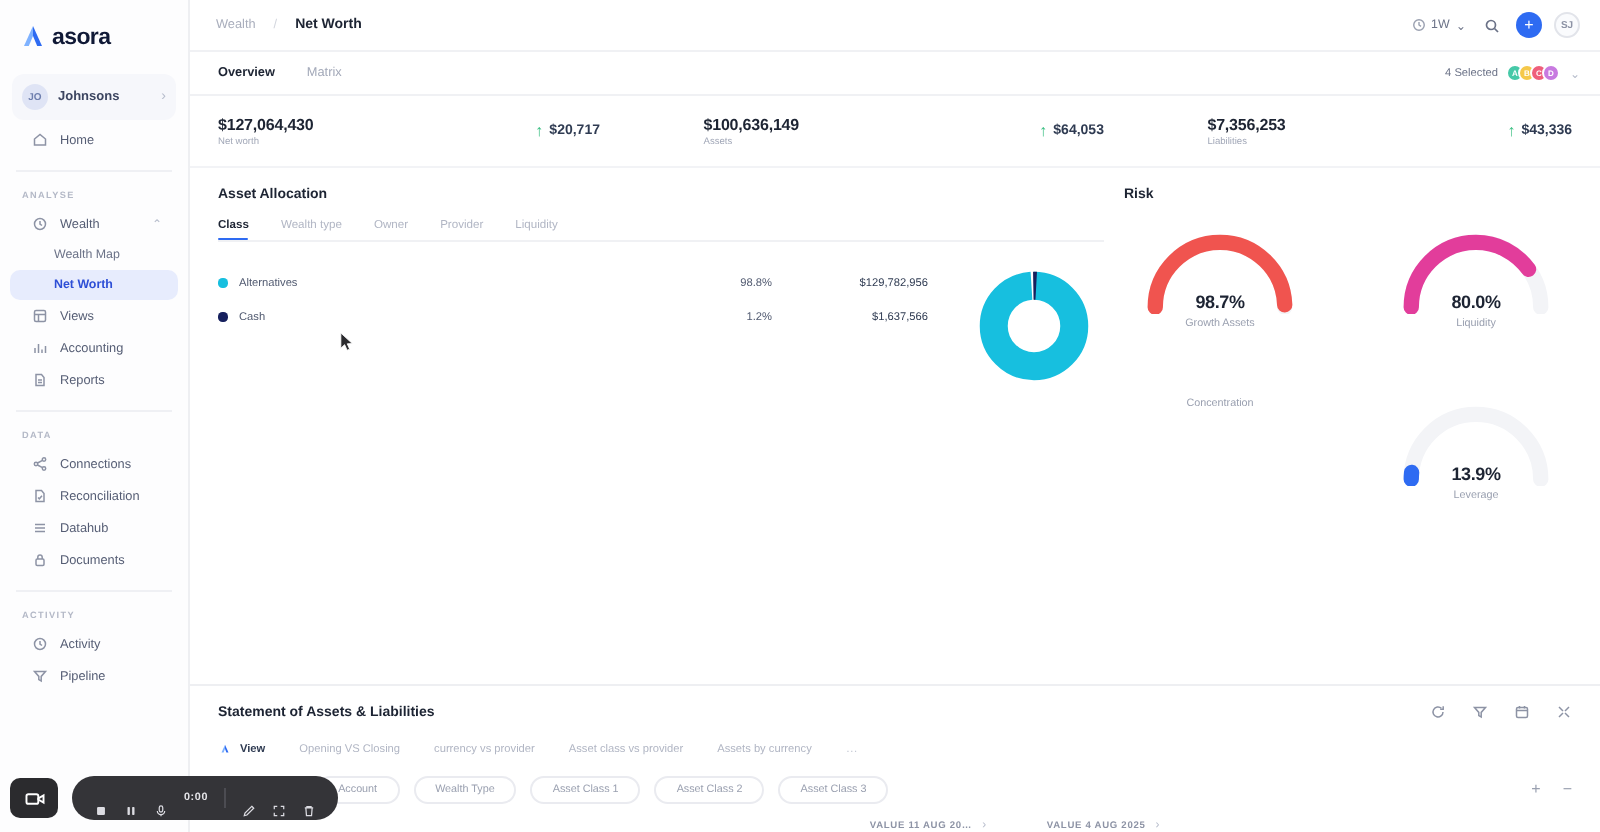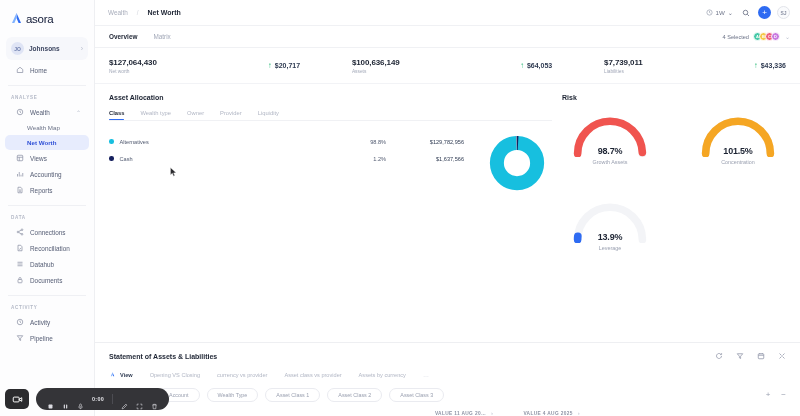--- a/index.html
+++ b/index.html
@@ -13,21 +13,21 @@
 
   
   .sidebar {
     width: 95px; height: 416px; background: #fdfdfe;
     border-right: 1px solid #eeeff2; padding: 0; flex: 0 0 95px;
     display: flex; flex-direction: column;
   }
   .brand { display: flex; align-items: center; gap: 3px; padding: 12px 0 10px 10px; }
   .brand-mark { width: 13px; height: 13px; position: relative; }
   .brand-mark svg { display: block; }
-  .brand-text { font-size: 11.5px; font-weight: 400; color: #101936; letter-spacing: -0.3px; }
+  .brand-text { font-size: 11.5px; font-weight: 700; color: #101936; letter-spacing: -0.3px; }
 
   .acct-row {
     margin: 2px 6px 0 6px; padding: 5px 5px; border-radius: 6px;
     display: flex; align-items: center; gap: 5px; background: #f6f7fb;
   }
   .acct-av {
     width: 13px; height: 13px; border-radius: 50%; background: #dfe4f5;
     color: #6f7fae; font-size: 5px; display: flex; align-items: center;
     justify-content: center; font-weight: 700; flex: 0 0 13px;
   }
@@ -405,21 +405,21 @@
         <span class="kpi-val">$100,636,149</span>
         <span class="kpi-lbl">Assets</span>
       </div>
       <span class="sp-c"></span>
       <div class="kpi-delta">
         <span class="arr">↑</span>
         <span>$64,053</span>
       </div>
       <span class="sp-d"></span>
       <div class="kpi">
-        <span class="kpi-val">$7,739,011</span>
+        <span class="kpi-val">$7,356,253</span>
         <span class="kpi-lbl">Liabilities</span>
       </div>
       <span class="sp-e"></span>
       <div class="kpi-delta">
         <span class="arr">↑</span>
         <span>$43,336</span>
       </div>
     </div>
 
     <div class="body">
@@ -470,29 +470,32 @@
             <div class="gauge-svg">
               <svg viewBox="0 0 100 54" width="86" height="46" aria-hidden="true">
                 <path d="M12 50 A38 38 0 0 1 88 50" fill="none" stroke="#f3f4f7" stroke-width="9" stroke-linecap="round"></path>
                 <path d="M12 50 A38 38 0 0 1 88 50" fill="none" stroke="#f0544f" stroke-width="9" stroke-linecap="round" stroke-dasharray="117.8 119.4" stroke-dashoffset="0"></path>
               </svg>
               <span class="gauge-val">98.7%</span>
             </div>
             <span class="gauge-lbl">Growth Assets</span>
           </div>
 
-
           <div class="gauge">
             <div class="gauge-svg">
               <svg viewBox="0 0 100 54" width="86" height="46" aria-hidden="true">
                 <path d="M12 50 A38 38 0 0 1 88 50" fill="none" stroke="#f3f4f7" stroke-width="9" stroke-linecap="round"></path>
-                <path d="M12 50 A38 38 0 0 1 88 50" fill="none" stroke="#f5a623" stroke-width="9" stroke-linecap="round" stroke-dasharray="119.4 119.4" stroke-dashoffset="0"></path>
-              </svg>
-              <span class="gauge-val">101.5%</span>
+                <path d="M12 50 A38 38 0 0 1 88 50" fill="none" stroke="#e23d9b" stroke-width="9" stroke-linecap="round" stroke-dasharray="95.5 119.4" stroke-dashoffset="0"></path>
+              </svg>
+              <span class="gauge-val">80.0%</span>
             </div>
+            <span class="gauge-lbl">Liquidity</span>
+          </div>
+
+          <div class="gauge">
             <span class="gauge-lbl">Concentration</span>
           </div>
 
           <div class="gauge">
             <div class="gauge-svg">
               <svg viewBox="0 0 100 54" width="86" height="46" aria-hidden="true">
                 <path d="M12 50 A38 38 0 0 1 88 50" fill="none" stroke="#f3f4f7" stroke-width="9" stroke-linecap="round"></path>
                 <path d="M12 50 A38 38 0 0 1 88 50" fill="none" stroke="#2e6bf2" stroke-width="9" stroke-linecap="round" stroke-dasharray="4 119.4" stroke-dashoffset="0"></path>
               </svg>
               <span class="gauge-val">13.9%</span>

